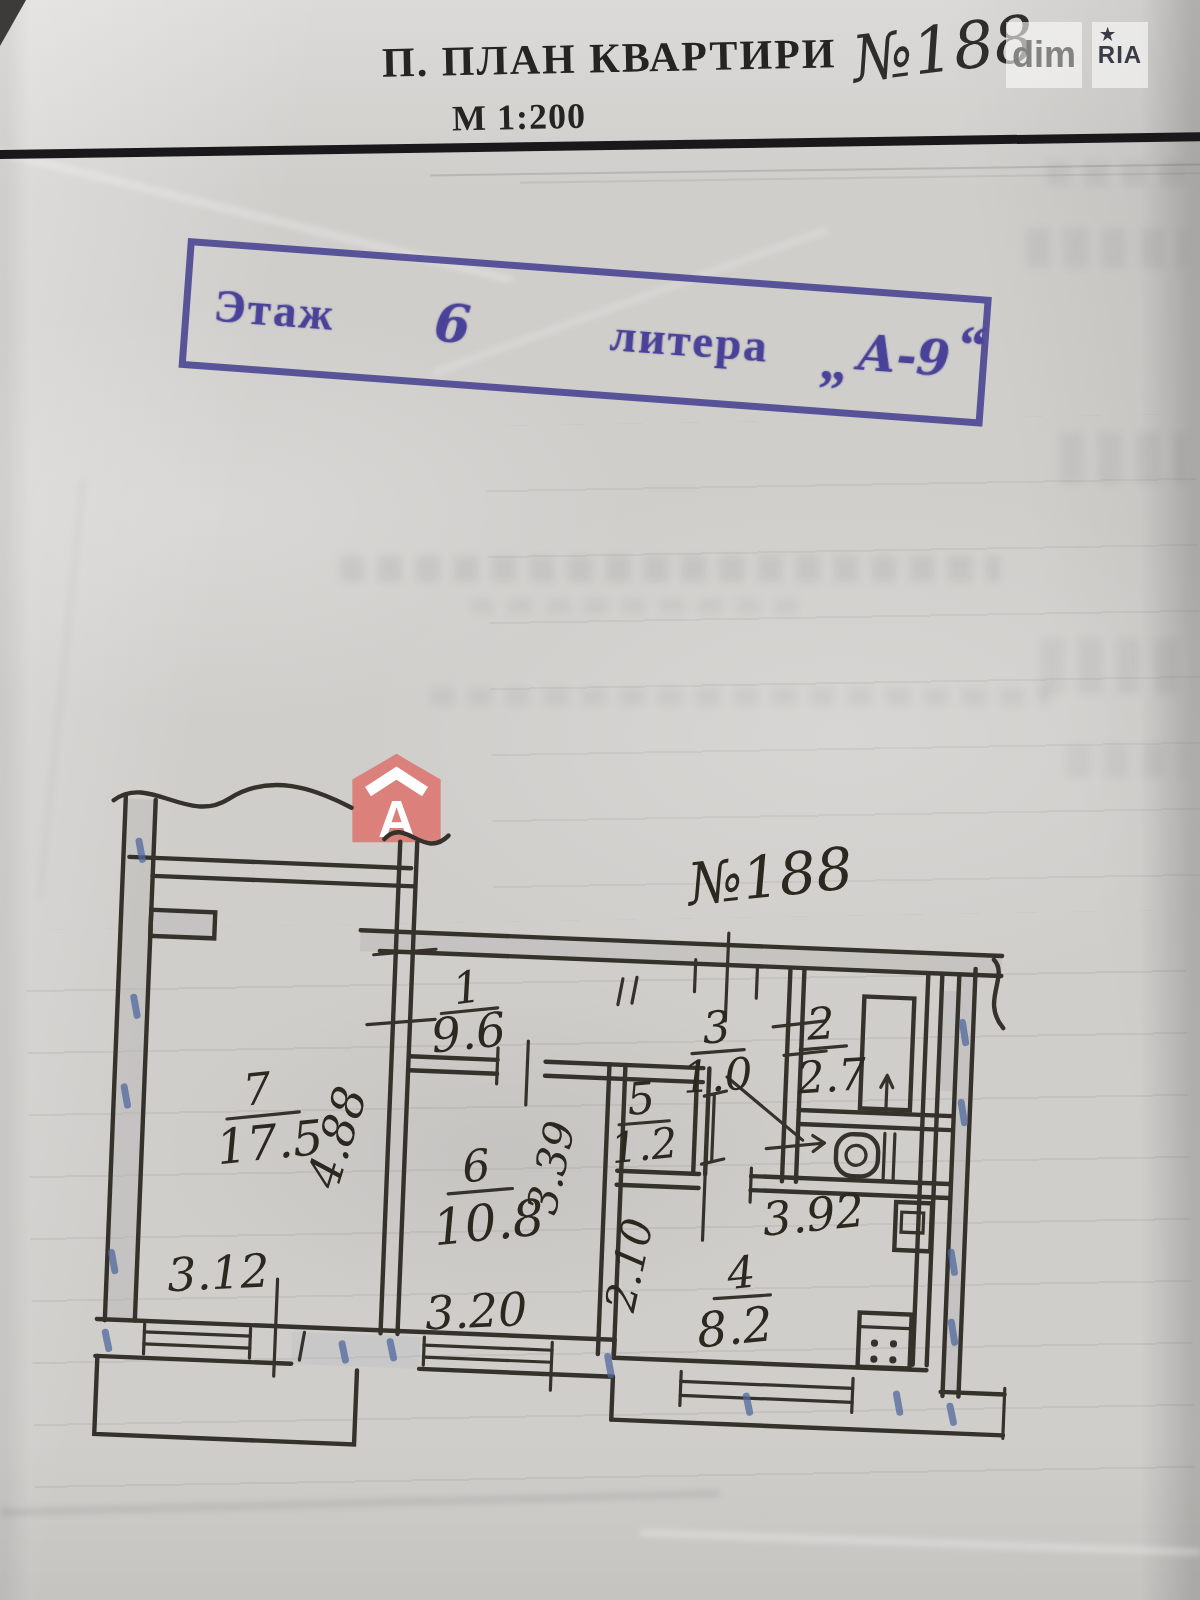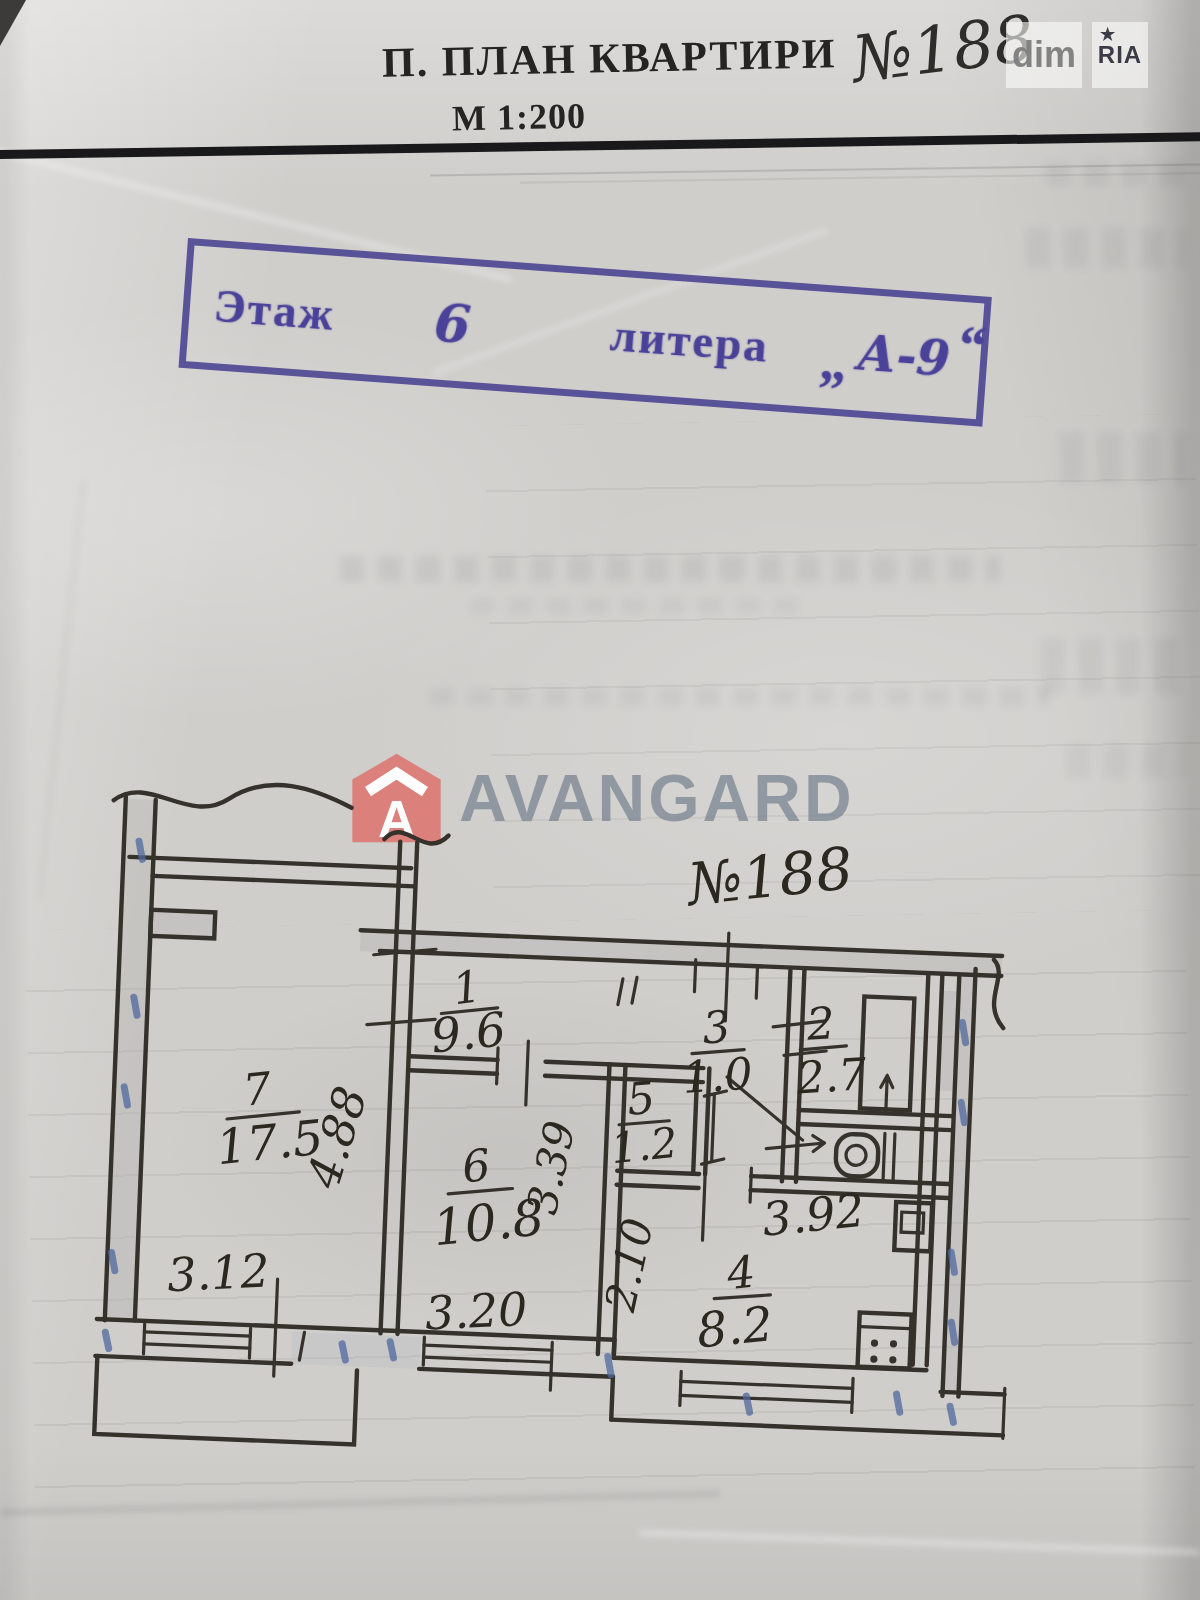--- a/index.html
+++ b/index.html
@@ -112,21 +112,20 @@
     <span class="hw" style="margin-left:10px;font-size:48px;">А-9</span>
     <span class="q" style="margin-left:8px;margin-bottom:30px;">“</span>
   </div>
 
   <div class="avg">
     <svg width="97" height="92" viewBox="0 0 100 100">
       <polygon points="50,2 98,30 98,98 2,98 2,30" fill="#dd7570" opacity=".88"></polygon>
       <polyline points="19,43 50,23 81,43" stroke="#fff" stroke-width="12" fill="none"></polyline>
       <text x="50" y="92" text-anchor="middle" font-family="Liberation Sans,sans-serif" font-weight="bold" font-size="56" fill="#fff">A</text>
     </svg>
-    <span class="word">AVANGARD</span>
   </div>
 
   <svg class="plan" viewBox="0 0 1200 1600">
     <g transform="rotate(2.3 550 1150)">
 
       <rect class="fillw" x="352" y="940" width="642" height="19"></rect>
       <rect class="fillw" x="114" y="816" width="27" height="522"></rect>
       <rect class="fillw" x="953" y="958" width="14" height="420"></rect>
       <rect class="fillw" x="936" y="975" width="16" height="100"></rect>
       <rect class="fillw" x="142" y="927" width="63" height="25"></rect>

